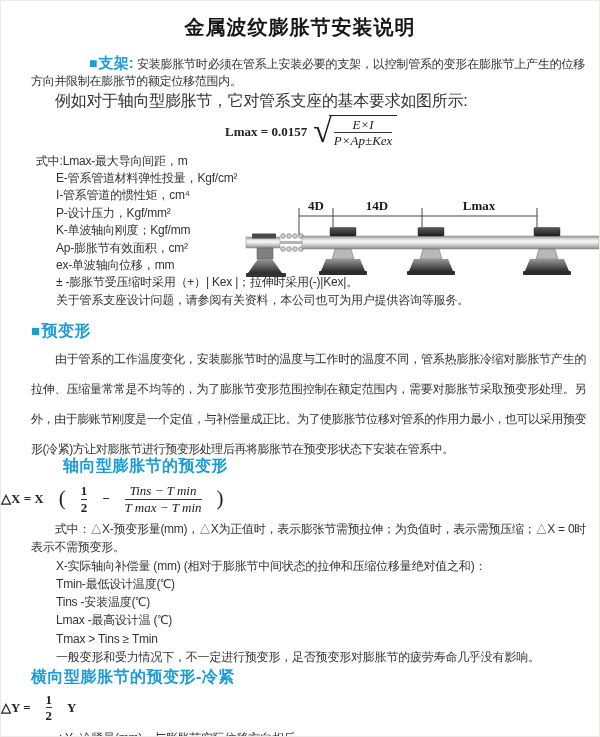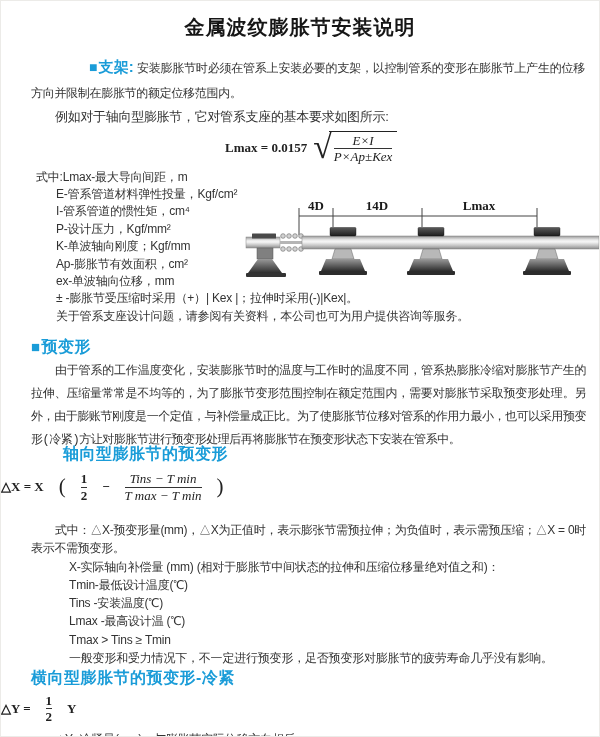--- a/index.html
+++ b/index.html
@@ -7,26 +7,26 @@
     position:relative; width:598px; height:735px; overflow:hidden;
     background:#ffffff; border:1px solid #ecebe8;
     font-family:"Liberation Sans", sans-serif; color:#333;
   }
   .title {
     padding-top:13px; text-align:center; font-size:20px; font-weight:bold;
     color:#161616; letter-spacing:1px;
   }
   
   .p-support {
-    margin:13px 14px 0 30px; font-size:12px; line-height:25px;
+    margin:13px 14px 0 30px; font-size:12px; line-height:17px;
     text-align:justify; text-indent:58px; letter-spacing:-0.3px;
   }
   .inline-head { font-size:15px; font-weight:bold; color:#1a9cd8; letter-spacing:0; }
   .inline-head .bullet { font-size:14px; margin-right:1px; }
-  .p-example { margin:0 14px 0 30px; font-size:13px; line-height:21.5px; text-indent:24px; letter-spacing:-0.3px; }
+  .p-example { margin:0 14px 0 30px; font-size:16px; line-height:21.5px; text-indent:24px; letter-spacing:-0.3px; }
 
   
   .formula { font-family:"Liberation Serif", serif; font-size:13px; font-weight:bold; color:#222; }
   .formula-lmax { display:flex; align-items:center; margin:3px 0 4px 224px; height:34px; }
   .radical { font-size:34px; font-weight:400; line-height:30px; margin:0 -3px 0 6px; transform:translateY(-1px); }
   .rad-content { border-top:1.6px solid #222; padding:1px 5px 0 5px; }
   .frac { display:inline-flex; flex-direction:column; text-align:center; line-height:1.18; vertical-align:middle; }
   .frac .den { border-top:1.1px solid #333; }
   .it { font-style:italic; font-weight:normal; }
   .paren { font-size:21px; font-weight:400; transform:translateY(-1px); }
@@ -37,32 +37,32 @@
   .where .ind { margin-left:20px; }
 
   
   .diagram { position:absolute; left:243px; top:190px; width:355px; height:100px; }
   .dim-label { font-family:"Liberation Serif", serif; font-size:13px; font-weight:bold; fill:#1a1a1a; }
 
   
   .h-section { margin:12px 0 0 30px; font-size:16px; font-weight:bold; color:#1a9cd8; letter-spacing:0.5px; }
   .h-section .bullet { font-size:15px; margin-right:1px; }
   .p-body {
-    margin:2px 13px 0 30px; font-size:12px; line-height:23px;
-    text-align:justify; text-indent:24px; letter-spacing:-0.45px;font-family:Liberation Mono, monospace;
+    margin:2px 13px 0 30px; font-size:12px; line-height:30px;
+    text-align:justify; text-indent:24px; letter-spacing:-0.45px;
   }
   .h-sub { font-size:16px; font-weight:bold; color:#1a9cd8; letter-spacing:0.5px; }
   .h-axial { margin:-8px 0 0 62px; }
   .formula-center { display:flex; justify-content:flex-start; align-items:center; gap:15px; margin-top:6px; height:32px; }
   .p-explain {
-    margin:19px 13px 0 30px; font-size:12px; line-height:17.8px;
+    margin:6px 13px 0 30px; font-size:12px; line-height:17.8px;
     text-align:justify; text-indent:24px; letter-spacing:-0.3px;
   }
   .ax-lines { margin:0 0 0 55px; font-size:12px; letter-spacing:-0.2px; }
-  .ax-lines .line { line-height:18.2px; white-space:nowrap;margin-left:13px; }
+  .ax-lines .line { line-height:18.2px; white-space:nowrap; }
   .h-lateral { margin:1px 0 0 30px; }
   .formula-lat { height:28px; margin-top:6px; }
   .p-last { margin:8px 0 0 55px; font-size:12px; letter-spacing:-0.2px; }
 </style>
 </head>
 <body>
 
 <div class="page">
 
   <div class="title">金属波纹膨胀节安装说明</div>

